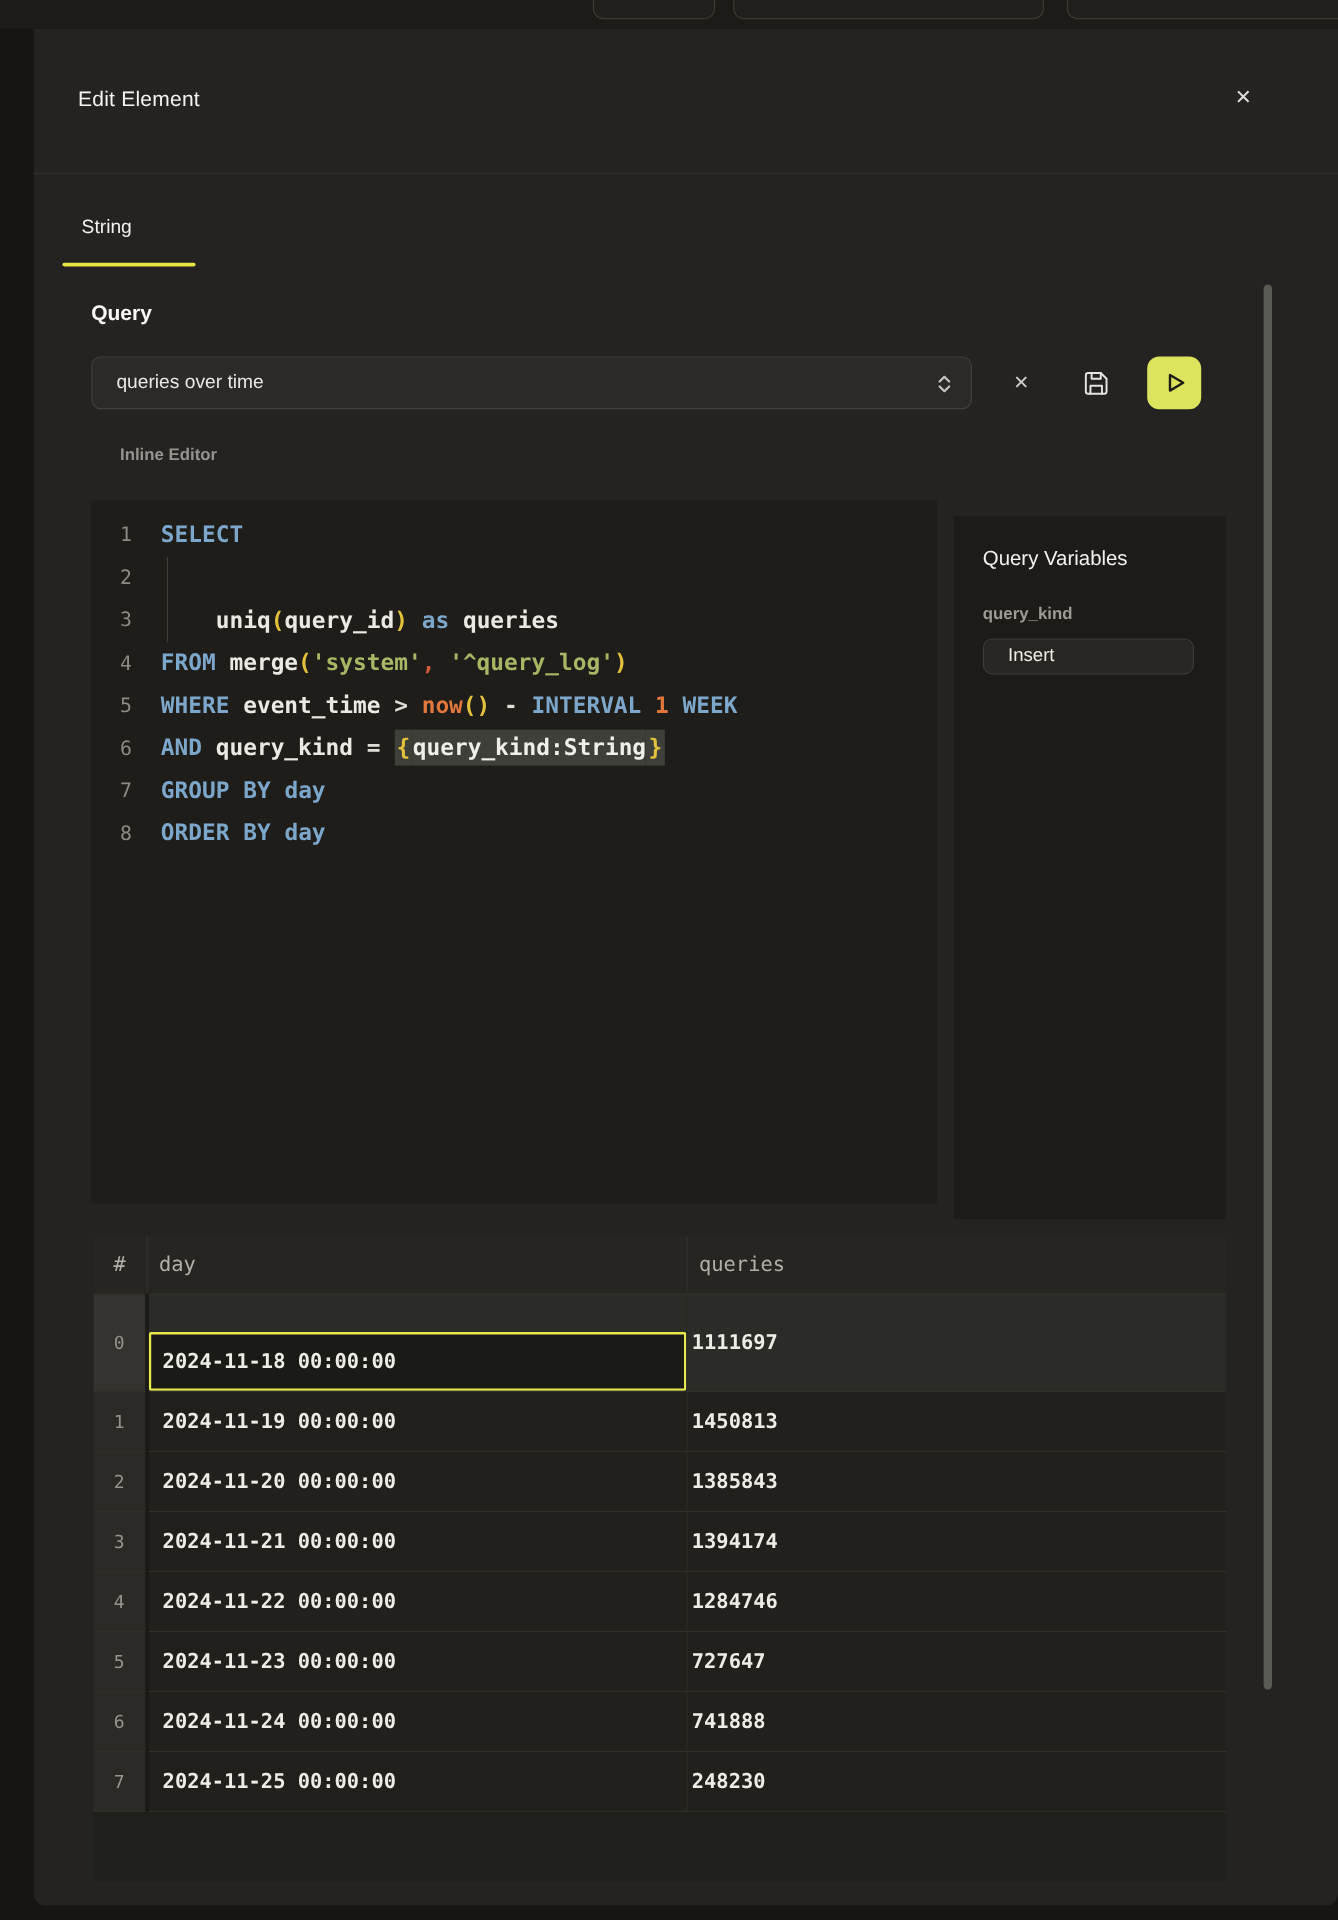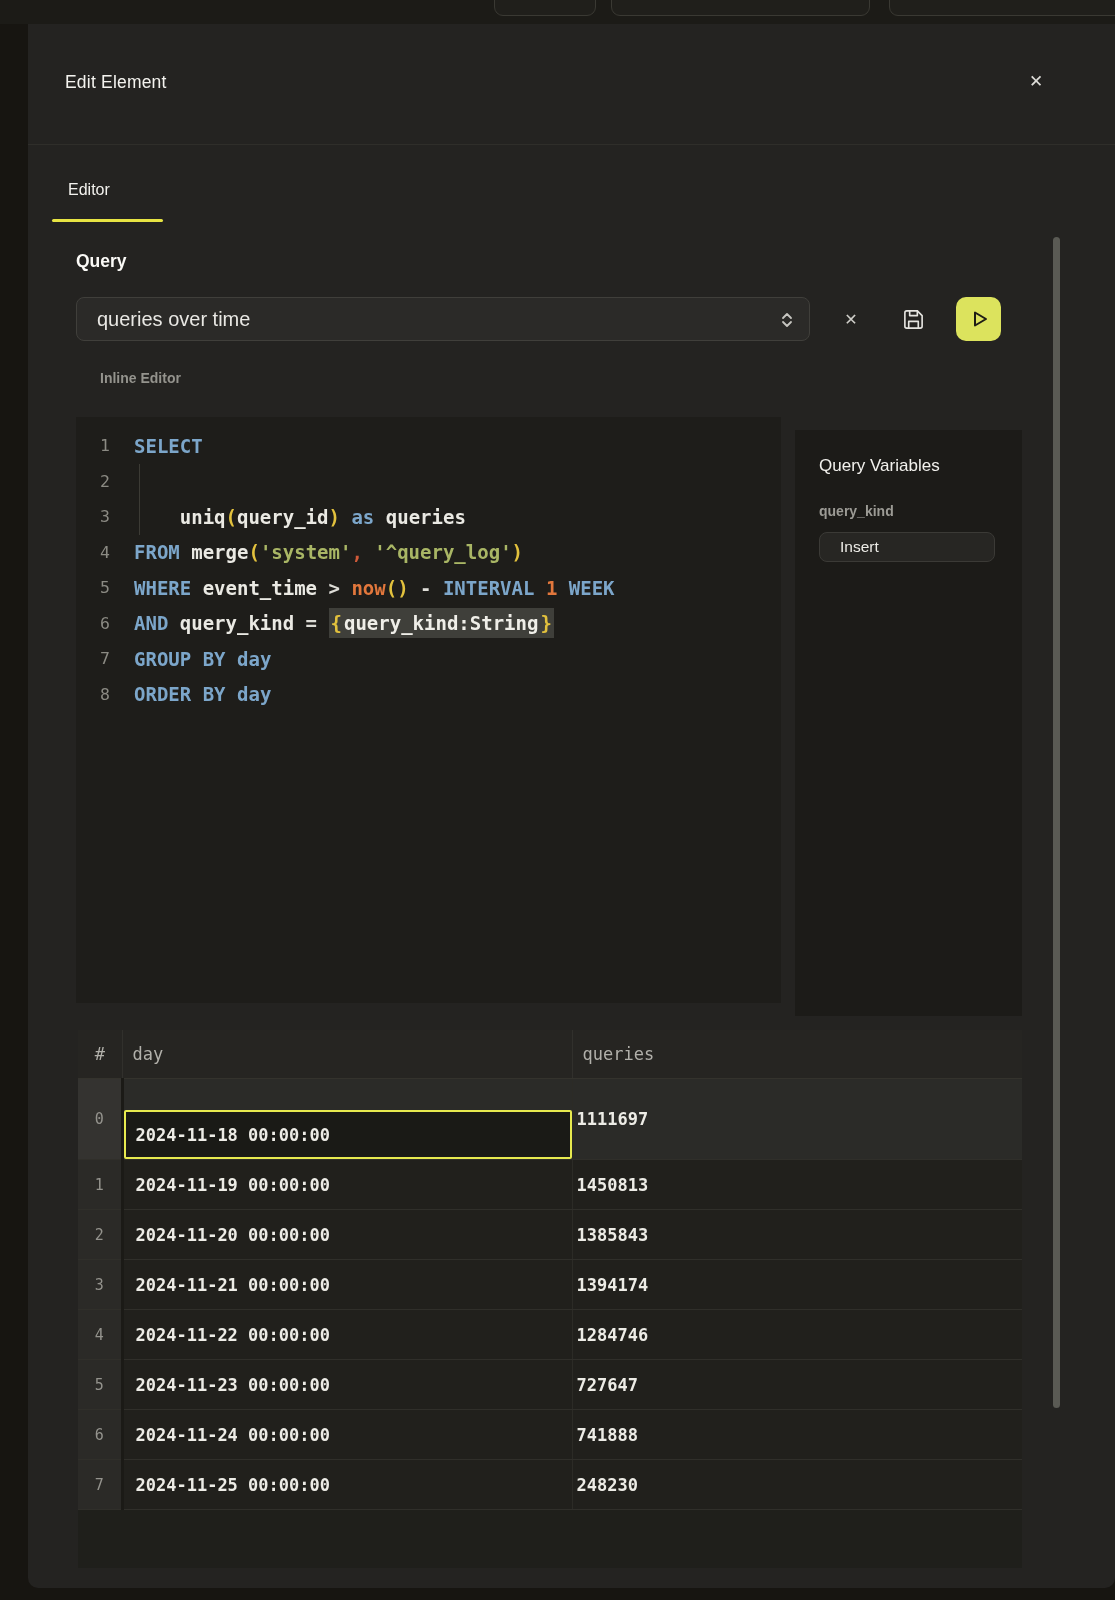--- a/index.html
+++ b/index.html
@@ -23,21 +23,21 @@
   .modal-title{position:absolute;left:37px;top:48px;font-size:17.5px;font-weight:500;color:#f4f3ef;letter-spacing:.2px;}
   .close-btn{position:absolute;left:994px;top:44px;width:28px;height:28px;background:none;border:none;color:#dddcd8;font-size:17px;line-height:28px;text-align:center;padding:0;cursor:pointer;font-family:"Liberation Sans",sans-serif;}
   .header-divider{position:absolute;left:0;top:120px;width:100%;height:1px;background:#2f2e2a;}
 
   
   .tab{position:absolute;left:40px;top:157px;background:none;border:none;padding:0;font-size:16px;font-weight:500;color:#f3f2ee;cursor:pointer;font-family:"Liberation Sans",sans-serif;}
   .tab-underline{position:absolute;left:24px;top:195px;width:111px;height:3px;border-radius:2px;}
 
   
   .query-heading{position:absolute;left:48px;top:227px;font-size:17.5px;font-weight:700;color:#fbfaf7;}
-  .query-select{position:absolute;left:48px;top:273px;width:734px;height:44px;box-sizing:border-box;background:#2b2a28;border:1px solid #403f3b;border-radius:8px;color:#e9e8e4;font-size:20px;display:flex;align-items:center;padding-left:20px;cursor:pointer;}
+  .query-select{position:absolute;left:48px;top:273px;width:734px;height:44px;box-sizing:border-box;background:#2b2a28;border:1px solid #403f3b;border-radius:8px;color:#e9e8e4;font-size:16px;display:flex;align-items:center;padding-left:20px;cursor:pointer;}
   .select-chevrons{position:absolute;right:14px;top:13px;}
   .icon-btn{position:absolute;background:none;border:none;padding:0;cursor:pointer;}
   .clear-btn{left:811px;top:284px;width:24px;height:24px;color:#cfcec9;font-size:16px;line-height:24px;text-align:center;font-family:"Liberation Sans",sans-serif;}
   .save-btn{left:873px;top:284px;width:24px;height:24px;}
   .run-btn{position:absolute;left:928px;top:273px;width:45px;height:44px;border:none;border-radius:10px;cursor:pointer;display:flex;align-items:center;justify-content:center;padding:0;}
   .inline-editor-label{position:absolute;left:48px;top:346px;font-size:14px;font-weight:600;color:#94938d;margin-left:24px;}
 
   
   .editor-block{position:absolute;left:48px;top:393px;width:946px;height:586px;}
   .code-area{position:absolute;left:0;top:0;width:705px;height:100%;background:#1e1d1a;padding-top:11px;box-sizing:border-box;}
@@ -88,21 +88,21 @@
   <div class="ghost-btn gb2"></div>
   <div class="ghost-btn gb3"></div>
 </div>
 
 <div class="modal">
 
   <div class="modal-title">Edit Element</div>
   <button class="close-btn">✕</button>
   <div class="header-divider"></div>
 
-  <button class="tab">Editor</button>
+  <button class="tab">String</button>
   <div class="tab-underline" style="background: rgb(231, 228, 67);"></div>
 
   <div class="query-heading">Query</div>
 
   <div class="query-select">
     <span>queries over time</span>
     <span class="select-chevrons">
       <svg width="16" height="18" viewBox="0 0 16 18" fill="none" stroke="#c7c6c1" stroke-width="1.8" stroke-linecap="round" stroke-linejoin="round">
         <path d="M4 7l4-4 4 4"></path>
           <path d="M4 11l4 4 4-4"></path>

